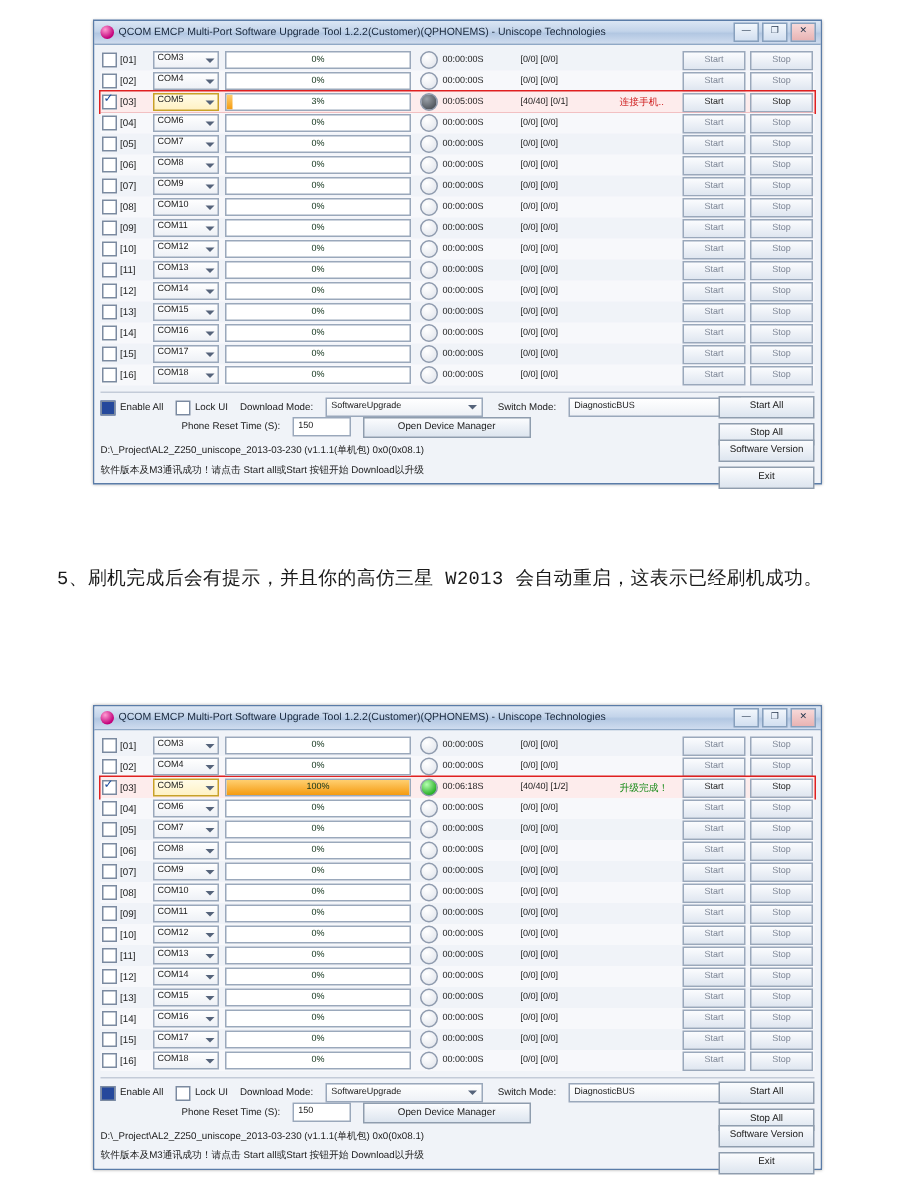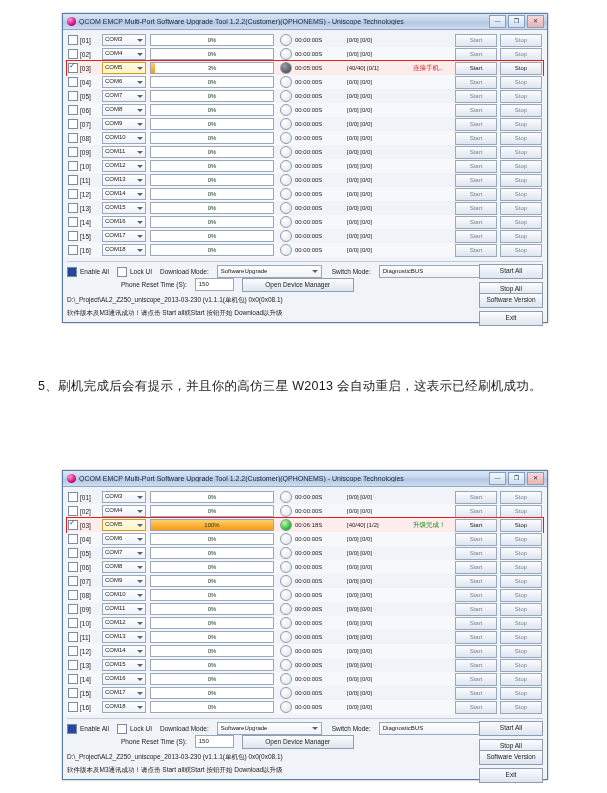--- a/index.html
+++ b/index.html
@@ -286,21 +286,21 @@
     white-space: nowrap;
     overflow: hidden;
   }
 
   
   .para {
     position: absolute;
     left: 38px;
     top: 370px;
     width: 535px;
-    font-family: Liberation Sans, sans-serif;
+    font-family: Liberation Mono, monospace;
     font-size: 12.5px;
     color: #1a1a1a;
     line-height: 33px;
     letter-spacing: 0.3px;
   }
 </style>
 </head>
 <body>
 
 <div class="page">

